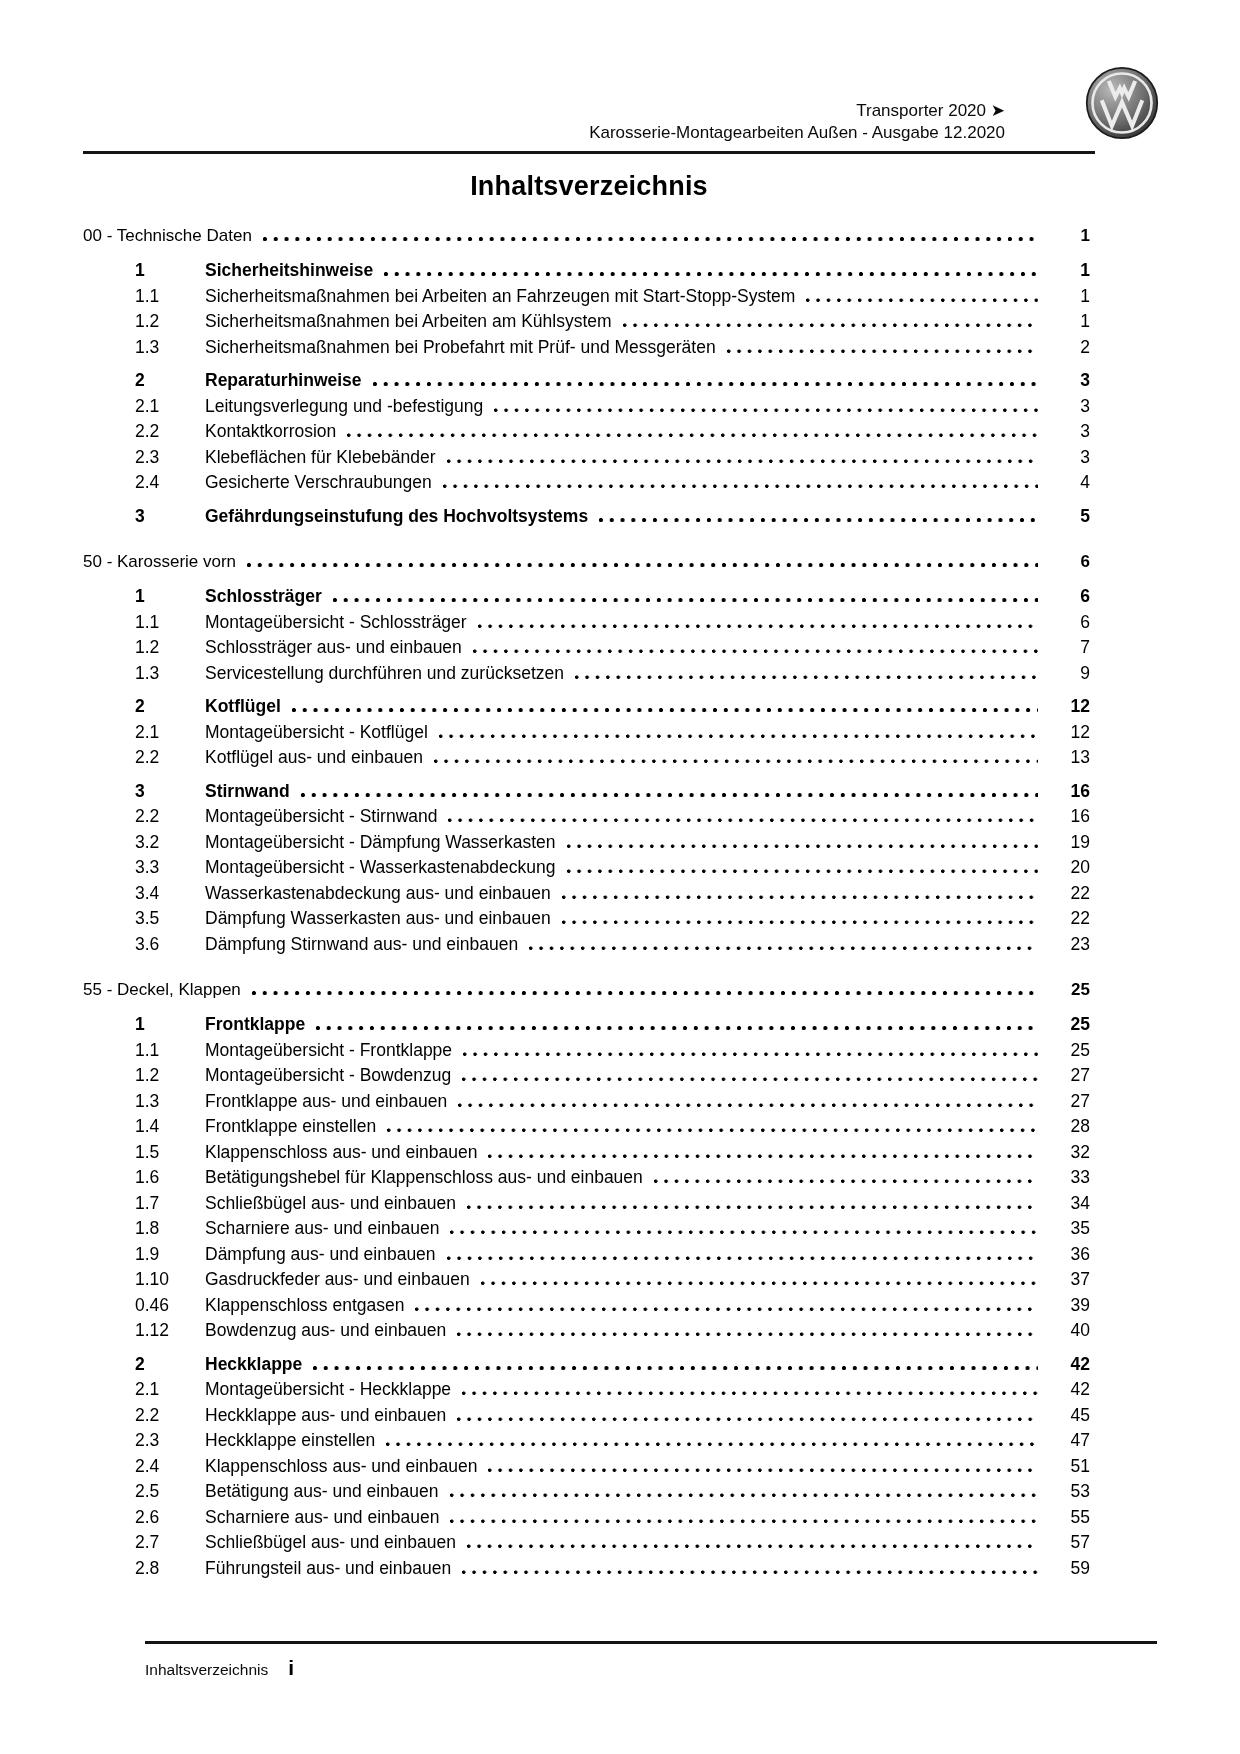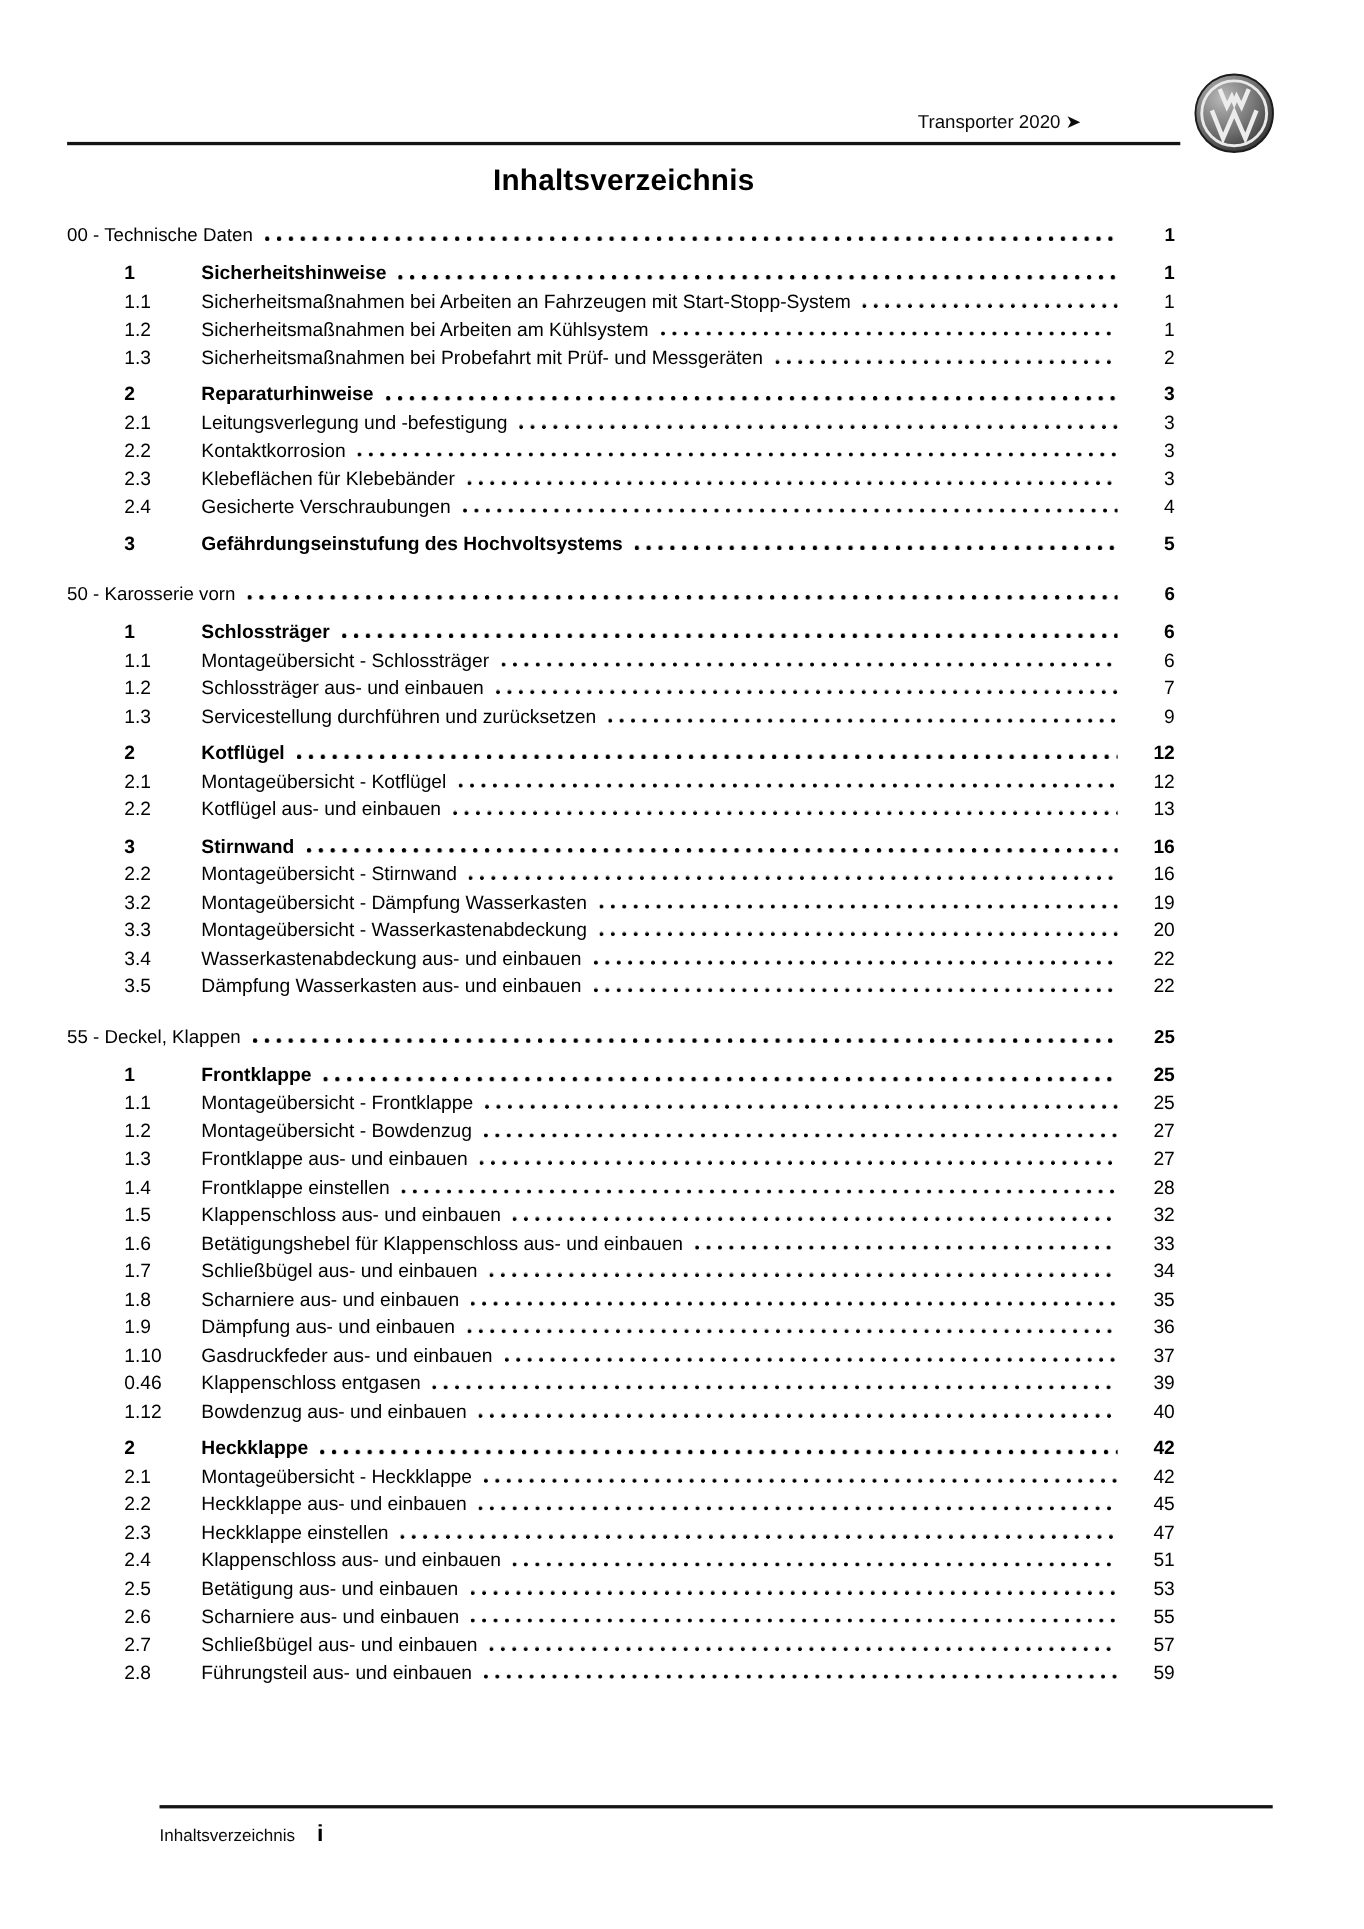--- a/index.html
+++ b/index.html
@@ -2,21 +2,21 @@
 <html lang="de"><head>
 <meta charset="utf-8">
 <style>
   html,body{margin:0;padding:0;}
   body{
     width:1240px;height:1754px;position:relative;overflow:hidden;
     background:#ffffff;color:#000;
     font-family:"Liberation Sans","DejaVu Sans",sans-serif;
     -webkit-font-smoothing:antialiased;
   }
-  .content{position:relative;margin-left:61px;width:1012px;}
+  .content{position:relative;margin-left:83px;width:1012px;}
 
   
   .hdr{padding-top:100px;}
   .hdr-text{text-align:right;padding-right:90px;font-size:17px;line-height:22px;color:#0a0a0a;}
   .hdr-rule{border-top:3.5px solid #141414;margin-top:7px;height:0;}
   .logo{position:absolute;right:81px;top:66px;width:74px;height:74px;}
 
   
   .doc-title{margin:16px 0 20px 0;text-align:center;font-size:27px;line-height:32px;font-weight:700;letter-spacing:.2px;}
 
@@ -59,20 +59,21 @@
   <circle cx="0" cy="0" r="40" fill="url(#vwg)" stroke="#1c1c1c" stroke-width="2"></circle>
   <circle cx="0" cy="0" r="33.5" fill="none" stroke="#e9e9e9" stroke-width="3"></circle>
   <polyline points="-15,-25 -7.5,-7 -2.5,-17 0,-11 2.5,-17 7.5,-7 15,-25" fill="none" stroke="#ececec" stroke-width="4.6" stroke-linecap="butt" stroke-linejoin="miter"></polyline>
   <polyline points="-23,-3 -11.5,26 0,-1 11.5,26 23,-3" fill="none" stroke="#ececec" stroke-width="4.6" stroke-linecap="butt" stroke-linejoin="miter"></polyline>
 </svg>
 
 <div class="content">
   <div class="hdr">
     <div class="hdr-text">
       <div>Transporter 2020 ➤</div>
+      <div>Karosserie-Montagearbeiten Außen - Ausgabe 12.2020</div>
     </div>
     <div class="hdr-rule"></div>
   </div>
 
   <h1 class="doc-title">Inhaltsverzeichnis</h1>
 
   <div class="toc">
       <div class="row head">
         <span class="head-label">00 - Technische Daten</span>
         <span class="leader"></span>
@@ -214,20 +215,26 @@
         <span class="elabel">Wasserkastenabdeckung aus- und einbauen</span>
         <span class="leader"></span>
         <span class="epage">22</span>
       </div>
       <div class="row sub">
         <span class="enum">3.5</span>
         <span class="elabel">Dämpfung Wasserkasten aus- und einbauen</span>
         <span class="leader"></span>
         <span class="epage">22</span>
       </div>
+      <div class="row sub">
+        <span class="enum">3.6</span>
+        <span class="elabel">Dämpfung Stirnwand aus- und einbauen</span>
+        <span class="leader"></span>
+        <span class="epage">23</span>
+      </div>
       <div class="row head">
         <span class="head-label">55 - Deckel, Klappen</span>
         <span class="leader"></span>
         <span class="epage">25</span>
       </div>
       <div class="row sub bold">
         <span class="enum">1</span>
         <span class="elabel">Frontklappe</span>
         <span class="leader"></span>
         <span class="epage">25</span>

